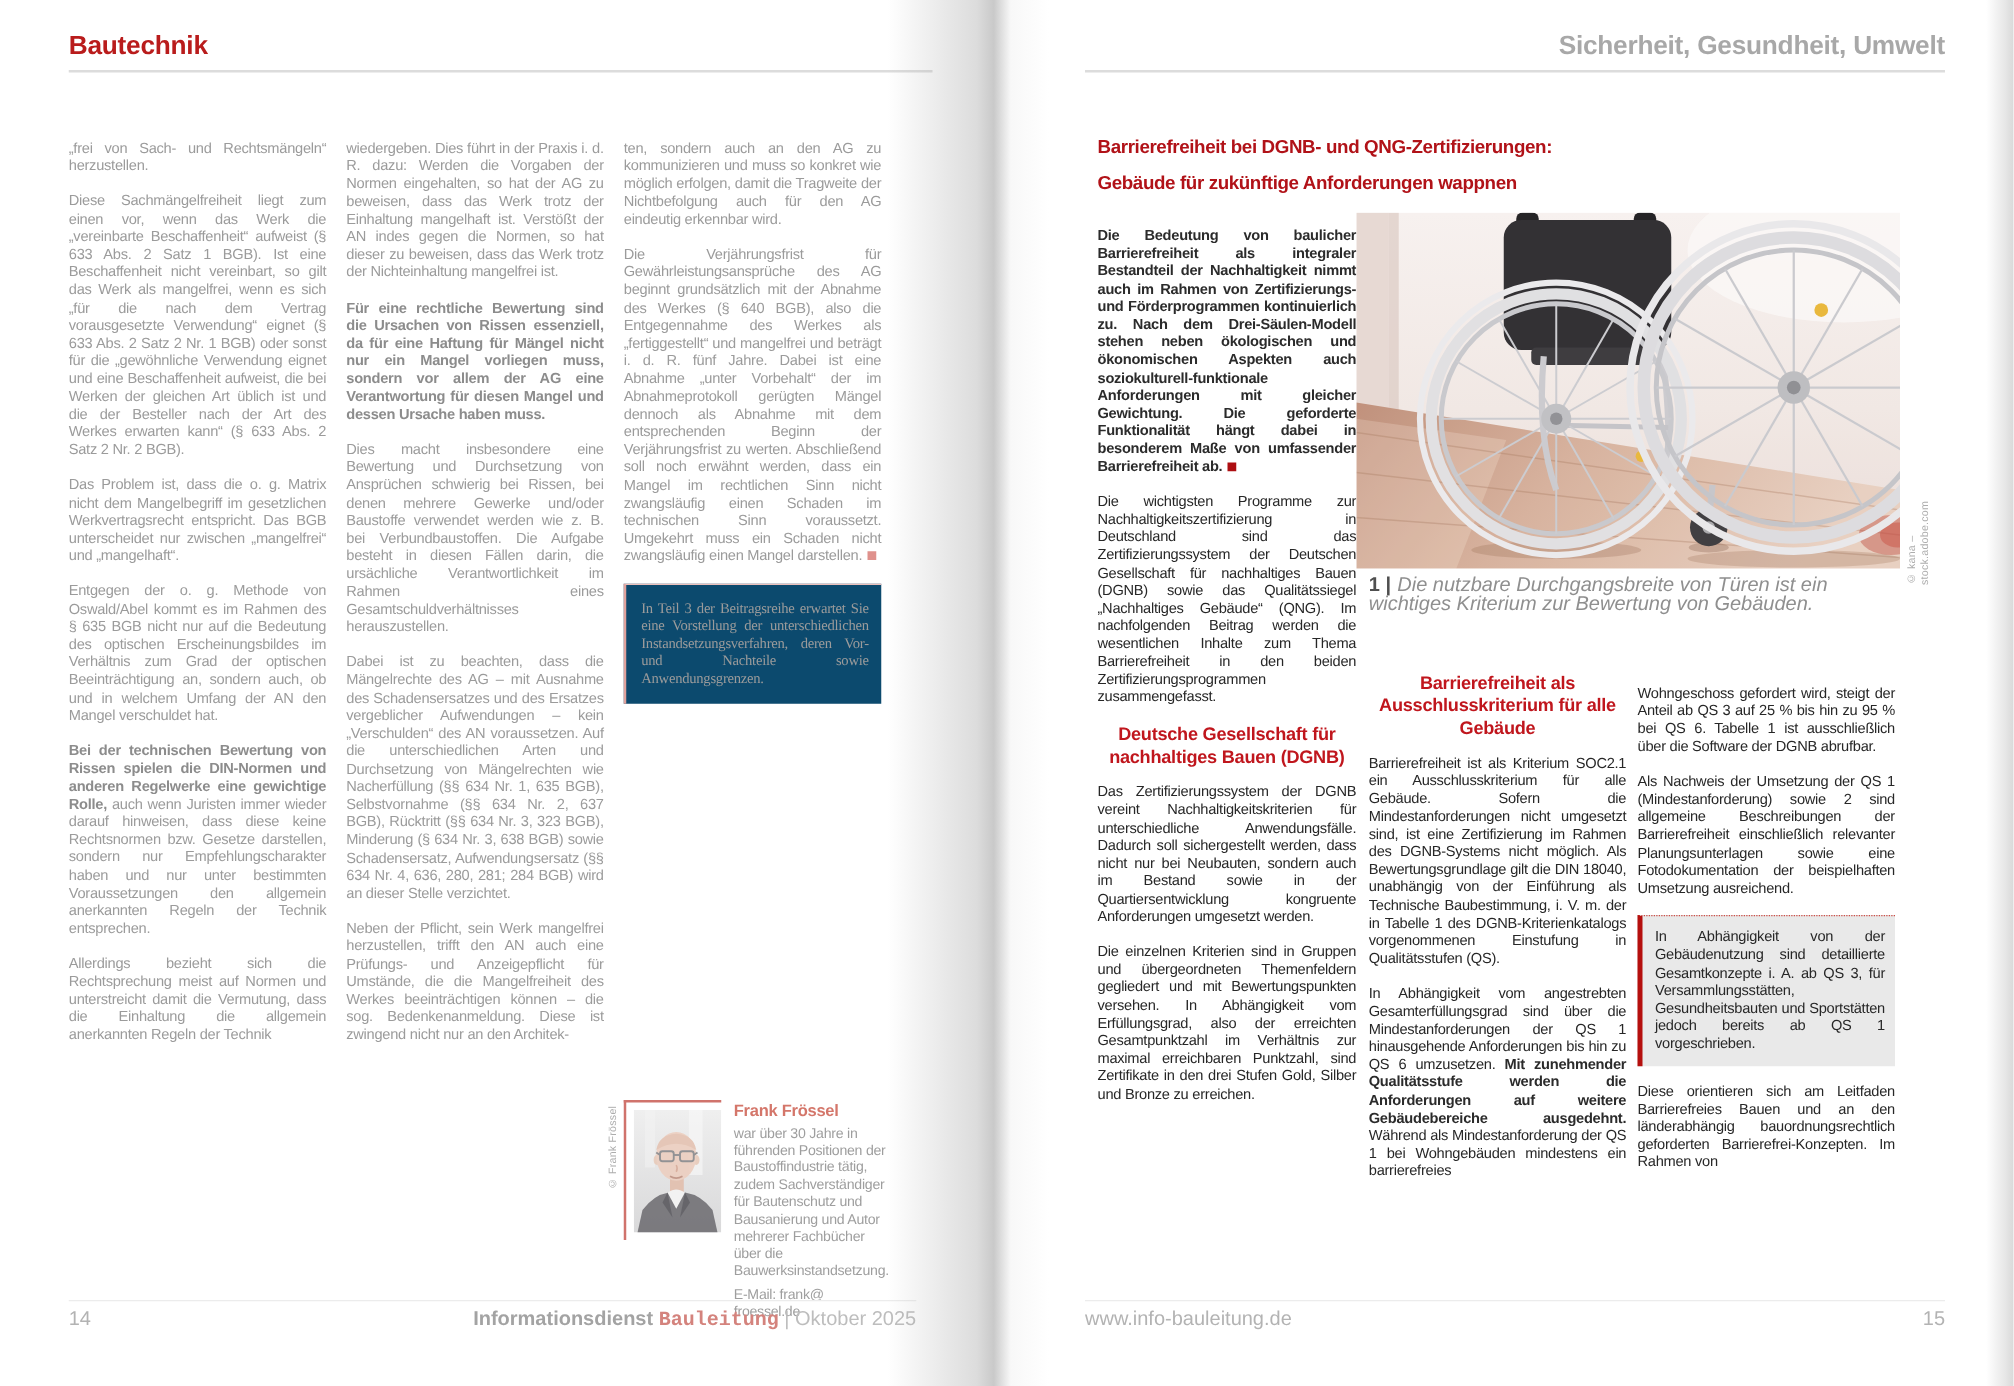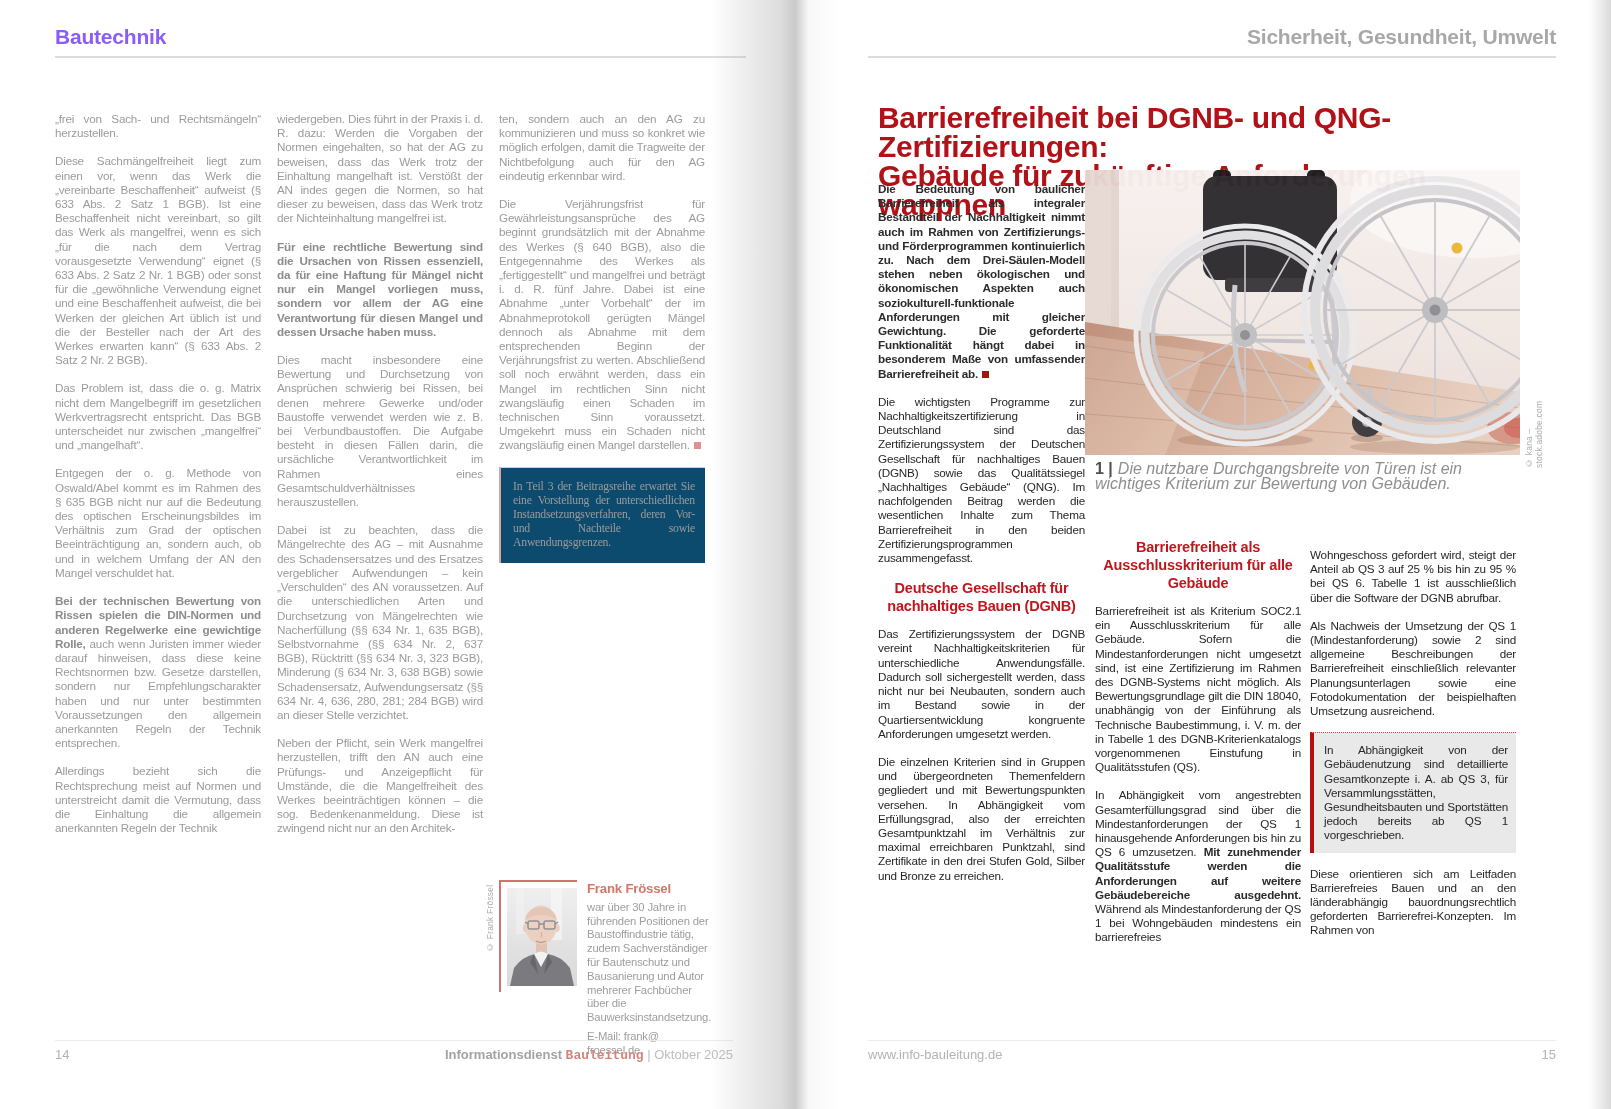--- a/index.html
+++ b/index.html
@@ -1,46 +1,46 @@
 <!DOCTYPE html>
 <html lang="de"><head>
 <meta charset="utf-8">
 <style>
   html,body{margin:0;padding:0;background:#ffffff;}
   .spread{
     position:relative;width:1611px;height:1109px;background:#ffffff;overflow:hidden;
     font-family:"Liberation Sans","DejaVu Sans",sans-serif;
   }
   
-  .sec-hdr{position:absolute;top:25px;font-size:21px;font-weight:bold;letter-spacing:-0.2px;color:#8b5cf6;}
+  .sec-hdr{position:absolute;top:25px;font-size:21px;font-weight:bold;letter-spacing:-0.2px;color:#b91c1c;}
   .hdr-l{left:55px;}
   .hdr-r{left:868px;width:688px;text-align:right;color:#a8a8a8;}
   .rule{position:absolute;top:56px;height:2px;background:#dcdcdc;}
   .rule-l{left:55px;width:691px;}
   .rule-r{left:868px;width:688px;}
   .footer{position:absolute;top:1040px;border-top:1px solid #ececec;padding-top:6px;
-    display:flex;justify-content:space-between;font-size:13px;color:#b3b3b3;}
+    display:flex;justify-content:space-between;font-size:16px;color:#b3b3b3;}
   .footer-l{left:55px;width:678px;}
   .footer-r{left:868px;width:688px;}
   .f-brand{font-weight:bold;color:#a3a3a3;}
   .f-accent{font-weight:bold;color:#d4837d;font-family:Liberation Mono, monospace;}
   .f-date{color:#bdbdbd;}
   
   .col{position:absolute;width:206px;font-size:11.7px;line-height:14.2px;text-align:justify;
     color:#9b9b9b;letter-spacing:-0.2px;hyphens:auto;}
   .col p{margin:0 0 14px 0;}
   .bp{font-weight:bold;color:#8c8c8c;}
   .dark{color:#272727;}
   .dark .bp, .intro-b{font-weight:bold;color:#2b2b2b;}
   .sq{display:inline-block;width:7px;height:7px;margin-left:4px;}
   .sq-pink{background:#df918c;}
   .sq-red{background:#ad0e11;}
   
   .headline{position:absolute;left:878px;top:103px;width:680px;color:#b11218;font-weight:bold;
-    font-size:30px;line-height:29px;letter-spacing:-0.3px;}
+    font-size:15px;line-height:29px;letter-spacing:-0.3px;}
   .red-h{color:#c0161d;font-weight:bold;text-align:center;font-size:14.5px;line-height:18px;
     margin:14px 0 12px 0;letter-spacing:-0.2px;}
   .red-h.first{margin-top:2px;}
   
   .note-box{background:#0c4a6e;border-left:2px solid #e0a29d;border-top:1px solid #ecc0bc;
     padding:12px 10px 12px 12px;margin:4px 0 14px 0;font-family:Liberation Serif, serif;}
   .alert-box{background:#e9e9e9;border-left:4px solid #b5100e;border-top:1px dotted #cc4b44;
     padding:10px 8px 10px 10px;margin:2px 0 14px 0;color:#272727;}
   
   .author{position:absolute;left:499px;top:880px;width:214px;display:flex;gap:10px;justify-content:center;}

